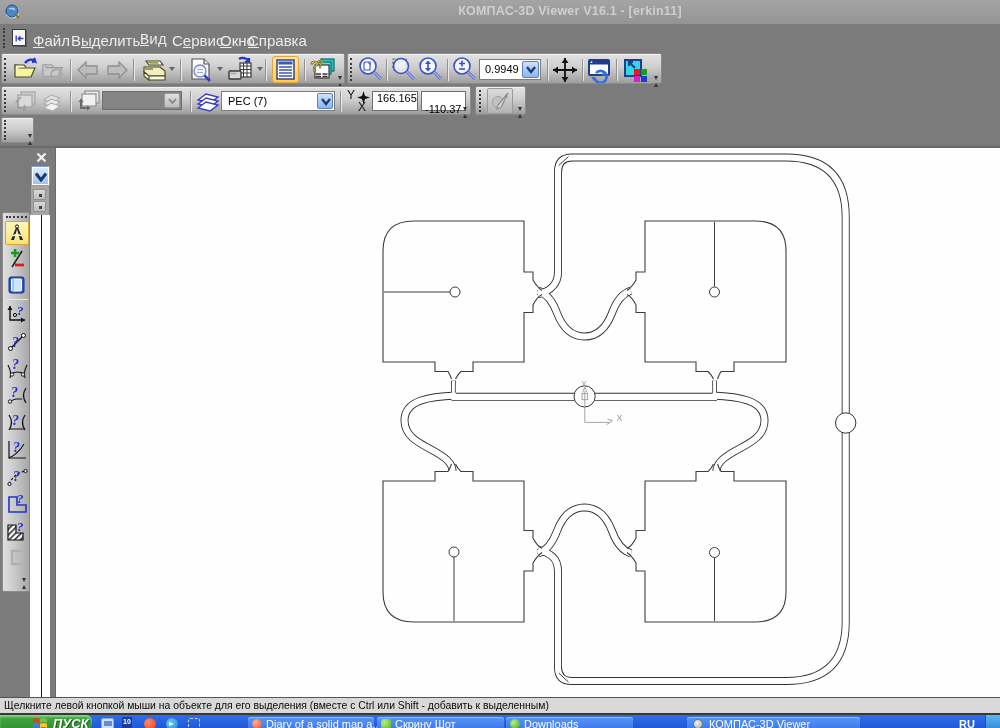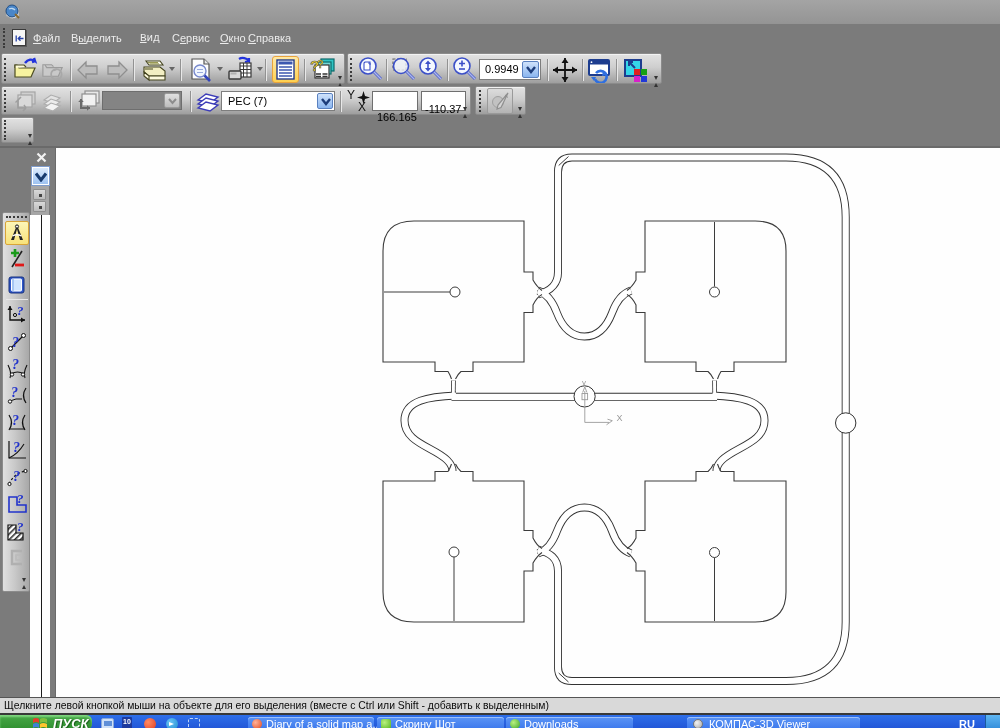--- a/index.html
+++ b/index.html
@@ -2,21 +2,21 @@
 <html><head><meta charset="utf-8">
 <style>
 *{margin:0;padding:0;box-sizing:border-box;}
 html,body{width:1000px;height:728px;overflow:hidden;}
 body{font-family:"Liberation Sans",sans-serif;position:relative;background:#7b7b7b;}
 .abs{position:absolute;}
 
 #titlebar{left:0;top:0;width:1000px;height:24px;background:linear-gradient(#a4a4a4,#949494);}
 #title{left:140px;width:860px;text-align:center;top:4px;color:#cfcfcf;font-size:12.5px;font-weight:bold;letter-spacing:0.2px;}
 
-#menubar{left:0;top:24px;width:1000px;height:28px;background:#7b7b7b;color:#ececec;font-size:11px;}
+#menubar{left:0;top:24px;width:1000px;height:28px;background:#7b7b7b;color:#ececec;font-size:15px;}
 .mitem{top:8px;}
 .mitem u{text-decoration:underline;}
 
 .tb{background:linear-gradient(#e2e2e2 0%,#cfcfcf 45%,#b9b9b9 70%,#9e9e9e 100%);border:1px solid #8b8b8b;border-radius:2px;box-shadow:inset 0 1px 0 #f2f2f2;}
 .grip{width:5px;border-left:2px dotted #3a3a3a;}
 .sep{width:2px;background:#929292;border-right:1px solid #e8e8e8;}
 .chev{font-size:8px;color:#333;line-height:7px;}
 .ddarr{width:0;height:0;border-left:3px solid transparent;border-right:3px solid transparent;border-top:4px solid #666;}
 
 .combo{background:#fff;border:1px solid #7d7d7d;font-size:11px;color:#000;}
@@ -26,20 +26,21 @@
 #canvas{left:55px;top:148px;width:945px;height:549px;background:#fefefe;border-left:1px solid #6a6a6a;}
 #canvtop{left:0;top:146px;width:1000px;height:2px;background:#6a6a6a;}
 
 #status{left:0;top:697px;width:1000px;height:16px;background:#d9d9d9;border-top:1px solid #555;color:#0a0a0a;font-size:10.4px;}
 
 #taskbar{left:0;top:713px;width:1000px;height:15px;background:linear-gradient(#2e6fe9,#2257d8);border-top:2px solid #383838;}
 .taskbtn{top:2px;height:13px;background:linear-gradient(#5c95f5,#3a76ec);border-radius:3px 3px 0 0;box-shadow:inset 0 1px 0 #9cc0fa;color:#fff;font-size:11px;}
 </style></head>
 <body>
 <div id="titlebar" class="abs">
+    <div id="title" class="abs">КОМПАС-3D Viewer V16.1 - [erkin11]</div>
   <svg class="abs" style="left:4px;top:3px;" width="17" height="17" viewBox="0 0 17 17">
       <path d="M8,1 L15,5 L15,14 L8,16 L2,13 L2,4 Z" fill="#e9e9e9" stroke="#9a9a9a"></path>
       <circle cx="8" cy="8" r="6" fill="#4a86c8" stroke="#1d4a80"></circle>
       <path d="M5,6 a4,3 0 0 1 6,1" stroke="#bcd8f2" fill="none" stroke-width="1.4"></path>
       <path d="M11,11 L15,15" stroke="#8a6a30" stroke-width="2"></path>
     </svg>
 </div>
 <div id="menubar" class="abs">
   <div class="abs grip" style="left:3px;top:4px;height:20px;"></div>
   <div class="abs" style="left:12px;top:5px;width:14px;height:17px;background:#f6f6f6;border:1px solid #3a3a3a;box-shadow:1px 1px 0 #5a5a5a;">
@@ -225,21 +226,21 @@
   </div>
   <div class="abs sep" style="left:338px;top:4px;height:21px;"></div>
   <div class="abs" style="left:344px;top:1px;width:26px;height:26px;color:#111;">
     <span class="abs" style="left:1px;top:0px;font-size:12px;">Y</span>
     <svg class="abs" style="left:11px;top:3px;" width="13" height="13">
         <path d="M6.5,0 L8,5 L13,6.5 L8,8 L6.5,13 L5,8 L0,6.5 L5,5 Z" fill="#111"></path>
       </svg>
     <span class="abs" style="left:12px;top:12px;font-size:12px;">X</span>
   </div>
   <div class="abs inputbox" style="left:370px;top:4px;width:46px;height:20px;">
-      <span class="abs" style="left:4px;top:19px;">166.165</span>
+      <span class="abs" style="left:4px;top:0;">166.165</span>
     </div>
   <div class="abs inputbox" style="left:419px;top:4px;width:45px;height:20px;">
       <span class="abs" style="left:3px;top:3px;margin-top:8px;">-110.37</span>
     </div>
   <div class="abs chev" style="left:461px;top:18px;">▾<br>▴</div>
 </div>
 <div id="row2b" class="abs tb" style="left:475px;top:86px;width:51px;height:29px;">
   <div class="abs grip" style="left:3px;top:3px;height:22px;"></div>
   <div class="abs" style="left:11px;top:1px;width:26px;height:26px;background:linear-gradient(#dcdcdc,#b4b4b4);border:1px solid #9a9a9a;border-radius:2px;">
     <svg class="abs" style="left:2px;top:2px;" width="20" height="20" viewBox="0 0 20 20">

